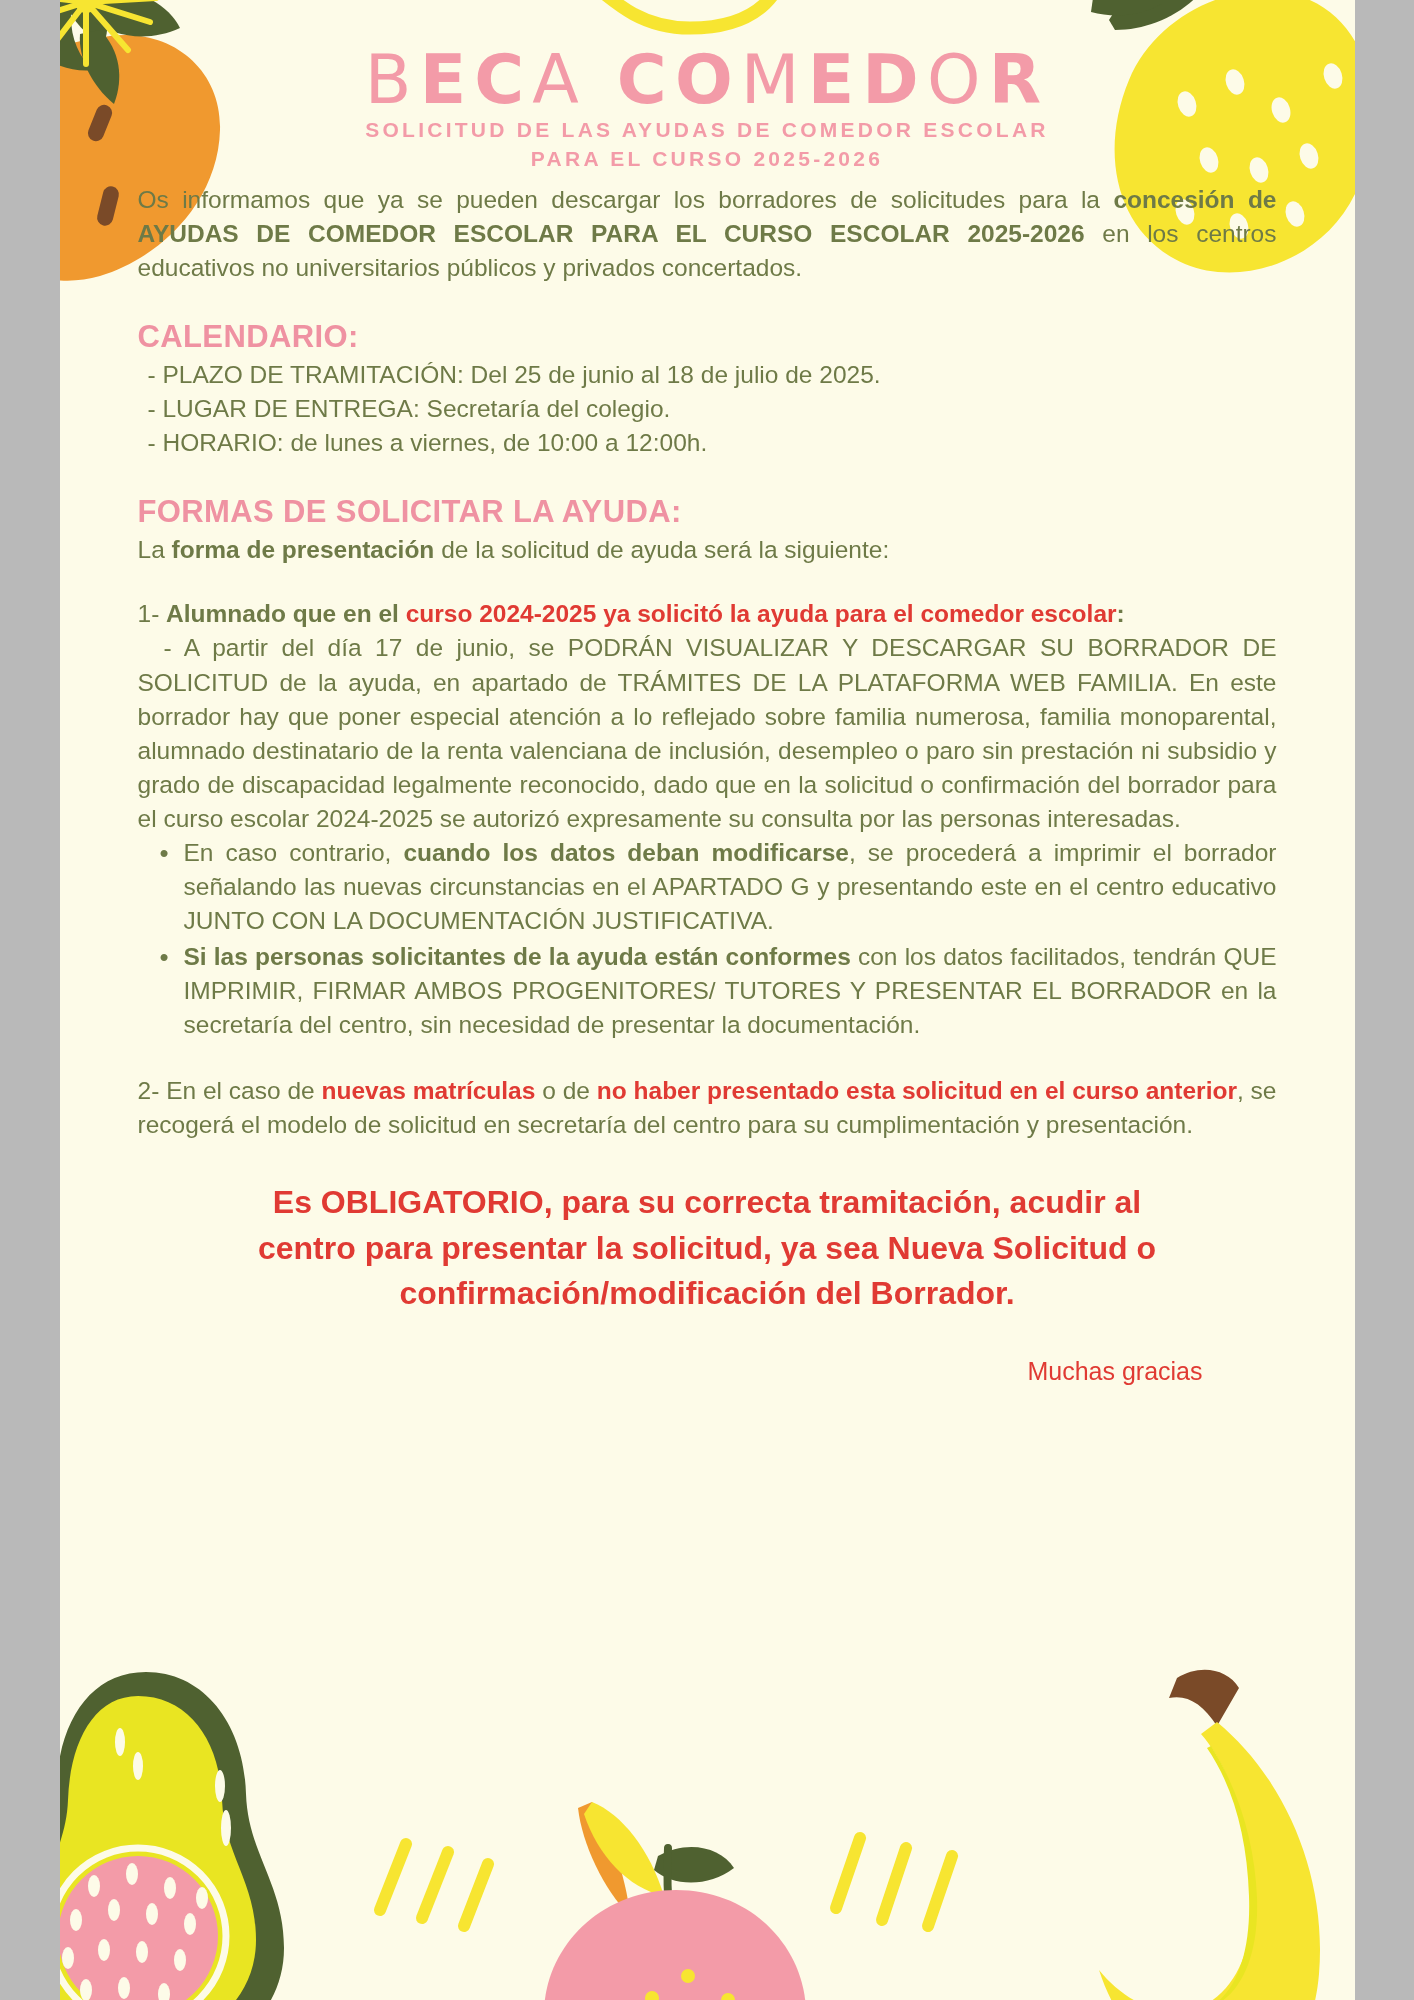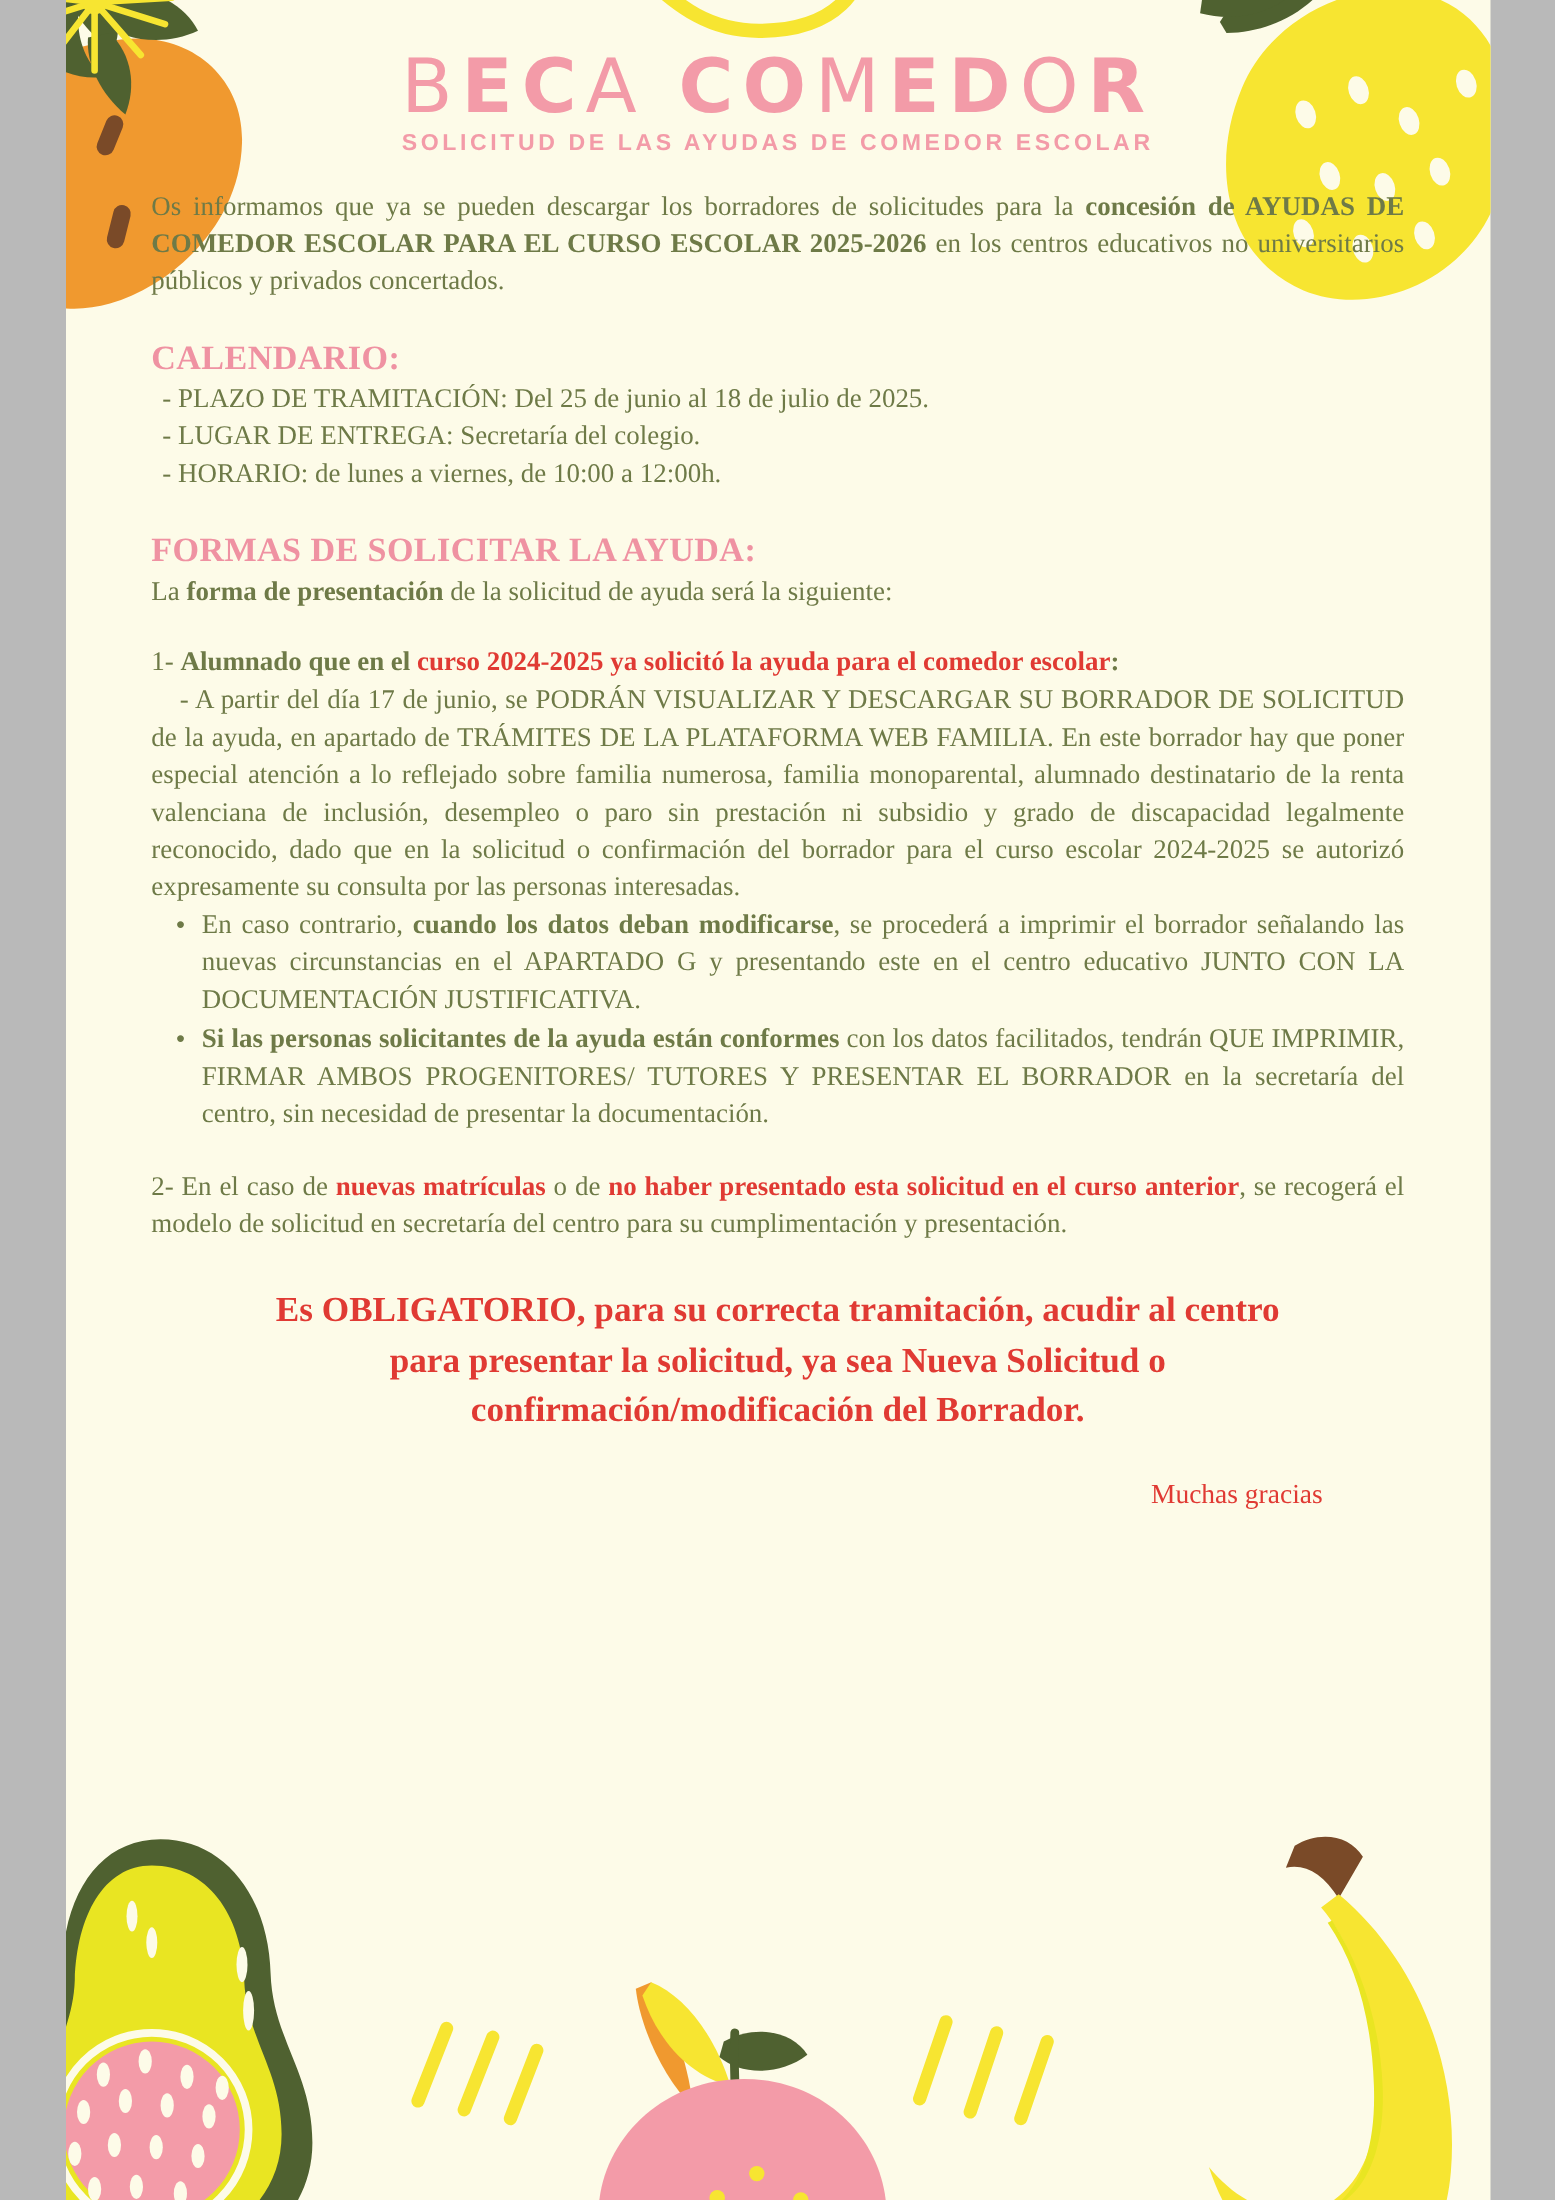--- a/index.html
+++ b/index.html
@@ -66,25 +66,25 @@
     font-size:21px;
     letter-spacing:.155em;
     line-height:1.38;
     margin-top:2px;
     font-family:"Liberation Sans", sans-serif;
   }
 
   
   .body-wrap{
     padding:0 78px;
-    margin-top:26px;
+    margin-top:9px;
     color:var(--olive);
     font-size:24.5px;
     line-height:1.39;
-    font-family:Liberation Serif, serif;
+    font-family:Liberation Sans, sans-serif;
   }
   p{margin:0;}
   .gap-m{height:30px;}
   .gap-l{height:38px;}
   .just{text-align:justify;text-align-last:left;}
   b, .bold{font-weight:700;}
   .red{color:var(--red);}
   .red b,.red{font-weight:700;}
   .hdg{
     color:var(--pink-strong);
@@ -278,20 +278,21 @@
     </svg>
 
   </div>
 
   <div id="content">
 
     <div class="header">
       <h1 class="title" id="title-host"><span class="l">B</span><span class="b">E</span><span class="b">C</span><span class="l">A</span><span class="l"> </span><span class="b">C</span><span class="b">O</span><span class="l">M</span><span class="b">E</span><span class="b">D</span><span class="l">O</span><span class="b">R</span></h1>
       <div class="subt">
         <div>SOLICITUD DE LAS AYUDAS DE COMEDOR ESCOLAR</div>
+        <div>PARA EL CURSO 2025-2026</div>
       </div>
     </div>
 
     <div class="body-wrap">
 
       <p class="just"><span>Os informamos que ya se pueden descargar  los borradores de solicitudes para la </span><b>concesión de AYUDAS DE COMEDOR ESCOLAR PARA EL CURSO ESCOLAR 2025-2026</b><span> en los centros educativos no universitarios públicos y privados concertados.</span></p>
 
       <div class="gap-m"></div>
 
       <p class="hdg">CALENDARIO:</p>

